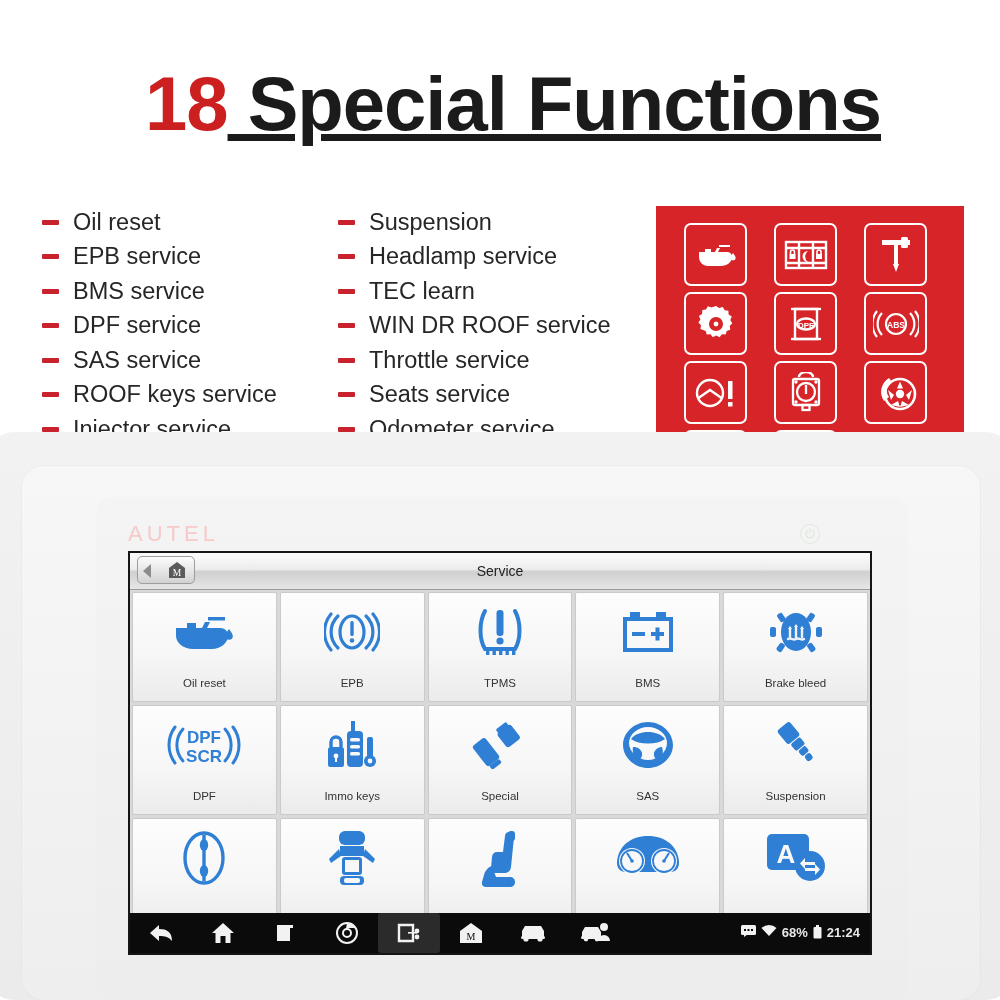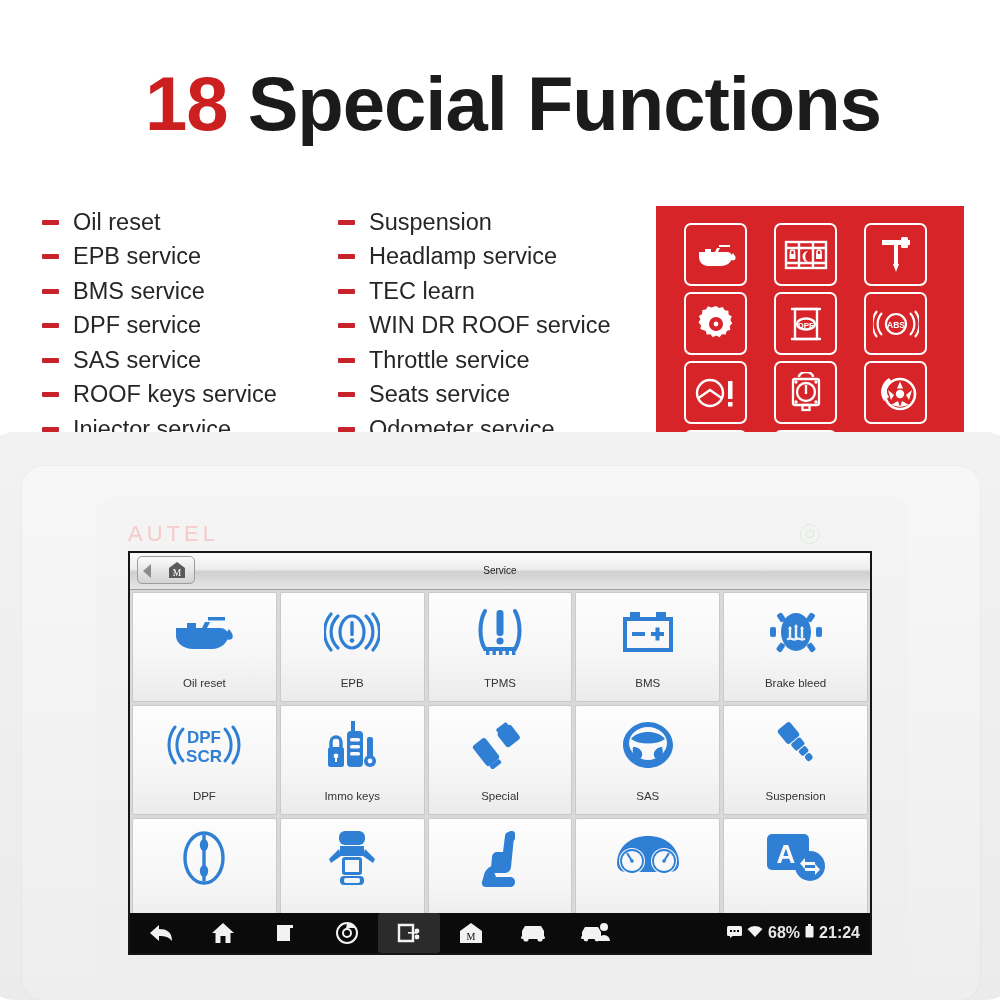--- a/index.html
+++ b/index.html
@@ -15,21 +15,21 @@
   #title{
     position:absolute;left:0;right:0;top:56px;
     text-align:center;
     font-size:76px;line-height:96px;
     font-weight:bold;
     letter-spacing:-1px;
     color:#1b1b1b;
     white-space:nowrap;
   }
   #title .num{color:#cc1f1f;margin-left:26px;}
-  #title .rest{color:#1b1b1b;}
+  #title .rest{color:#1b1b1b;text-decoration:underline;}
 
   
   .list{position:absolute;top:205px;}
   #list-left{left:42px;width:300px;}
   #list-right{left:338px;width:320px;}
   .li{
     display:flex;align-items:center;
     height:34px;margin-bottom:0.5px;
   }
   .dash{
@@ -120,21 +120,21 @@
     position:absolute;left:5px;top:7px;
     width:0;height:0;
     border-top:7px solid transparent;border-bottom:7px solid transparent;
     border-right:8px solid #8c8c8c;
   }
   .house-m{
     width:20px;height:20px;position:relative;
   }
   #header-title{
     position:absolute;left:0;right:0;top:0;line-height:36px;
-    text-align:center;font-size:10px;color:#222;
+    text-align:center;font-size:14px;color:#222;
   }
   
   #tile-area{
     position:relative;height:347px;
     background:#d9d9d9;
     padding:2px 2px 0 2px;box-sizing:border-box;
   }
   .tile-row{display:flex;gap:3px;margin-bottom:3px;}
   .tile{
     flex:1 1 0;height:110px;
@@ -165,21 +165,21 @@
     position:absolute;left:0;right:0;bottom:0;height:40px;
     background:#0b0b0b;
     display:flex;align-items:center;
   }
   .navbtn{
     width:62px;height:40px;display:flex;align-items:center;justify-content:center;
   }
   .navbtn.active{background:#2b2b2b;border-radius:3px;}
   #status-right{
     margin-left:auto;display:flex;align-items:flex-start;gap:5px;
-    padding-right:10px;color:#e8e8e8;font-size:16px;font-weight:bold;
+    padding-right:10px;color:#e8e8e8;font-size:13px;font-weight:bold;
   }
   .wht{fill:#f2f2f2;}
 </style>
 </head>
 <body>
 
 <div class="stage">
 
   <div id="title">
     <span class="num">18</span><span class="rest"> Special Functions</span>

